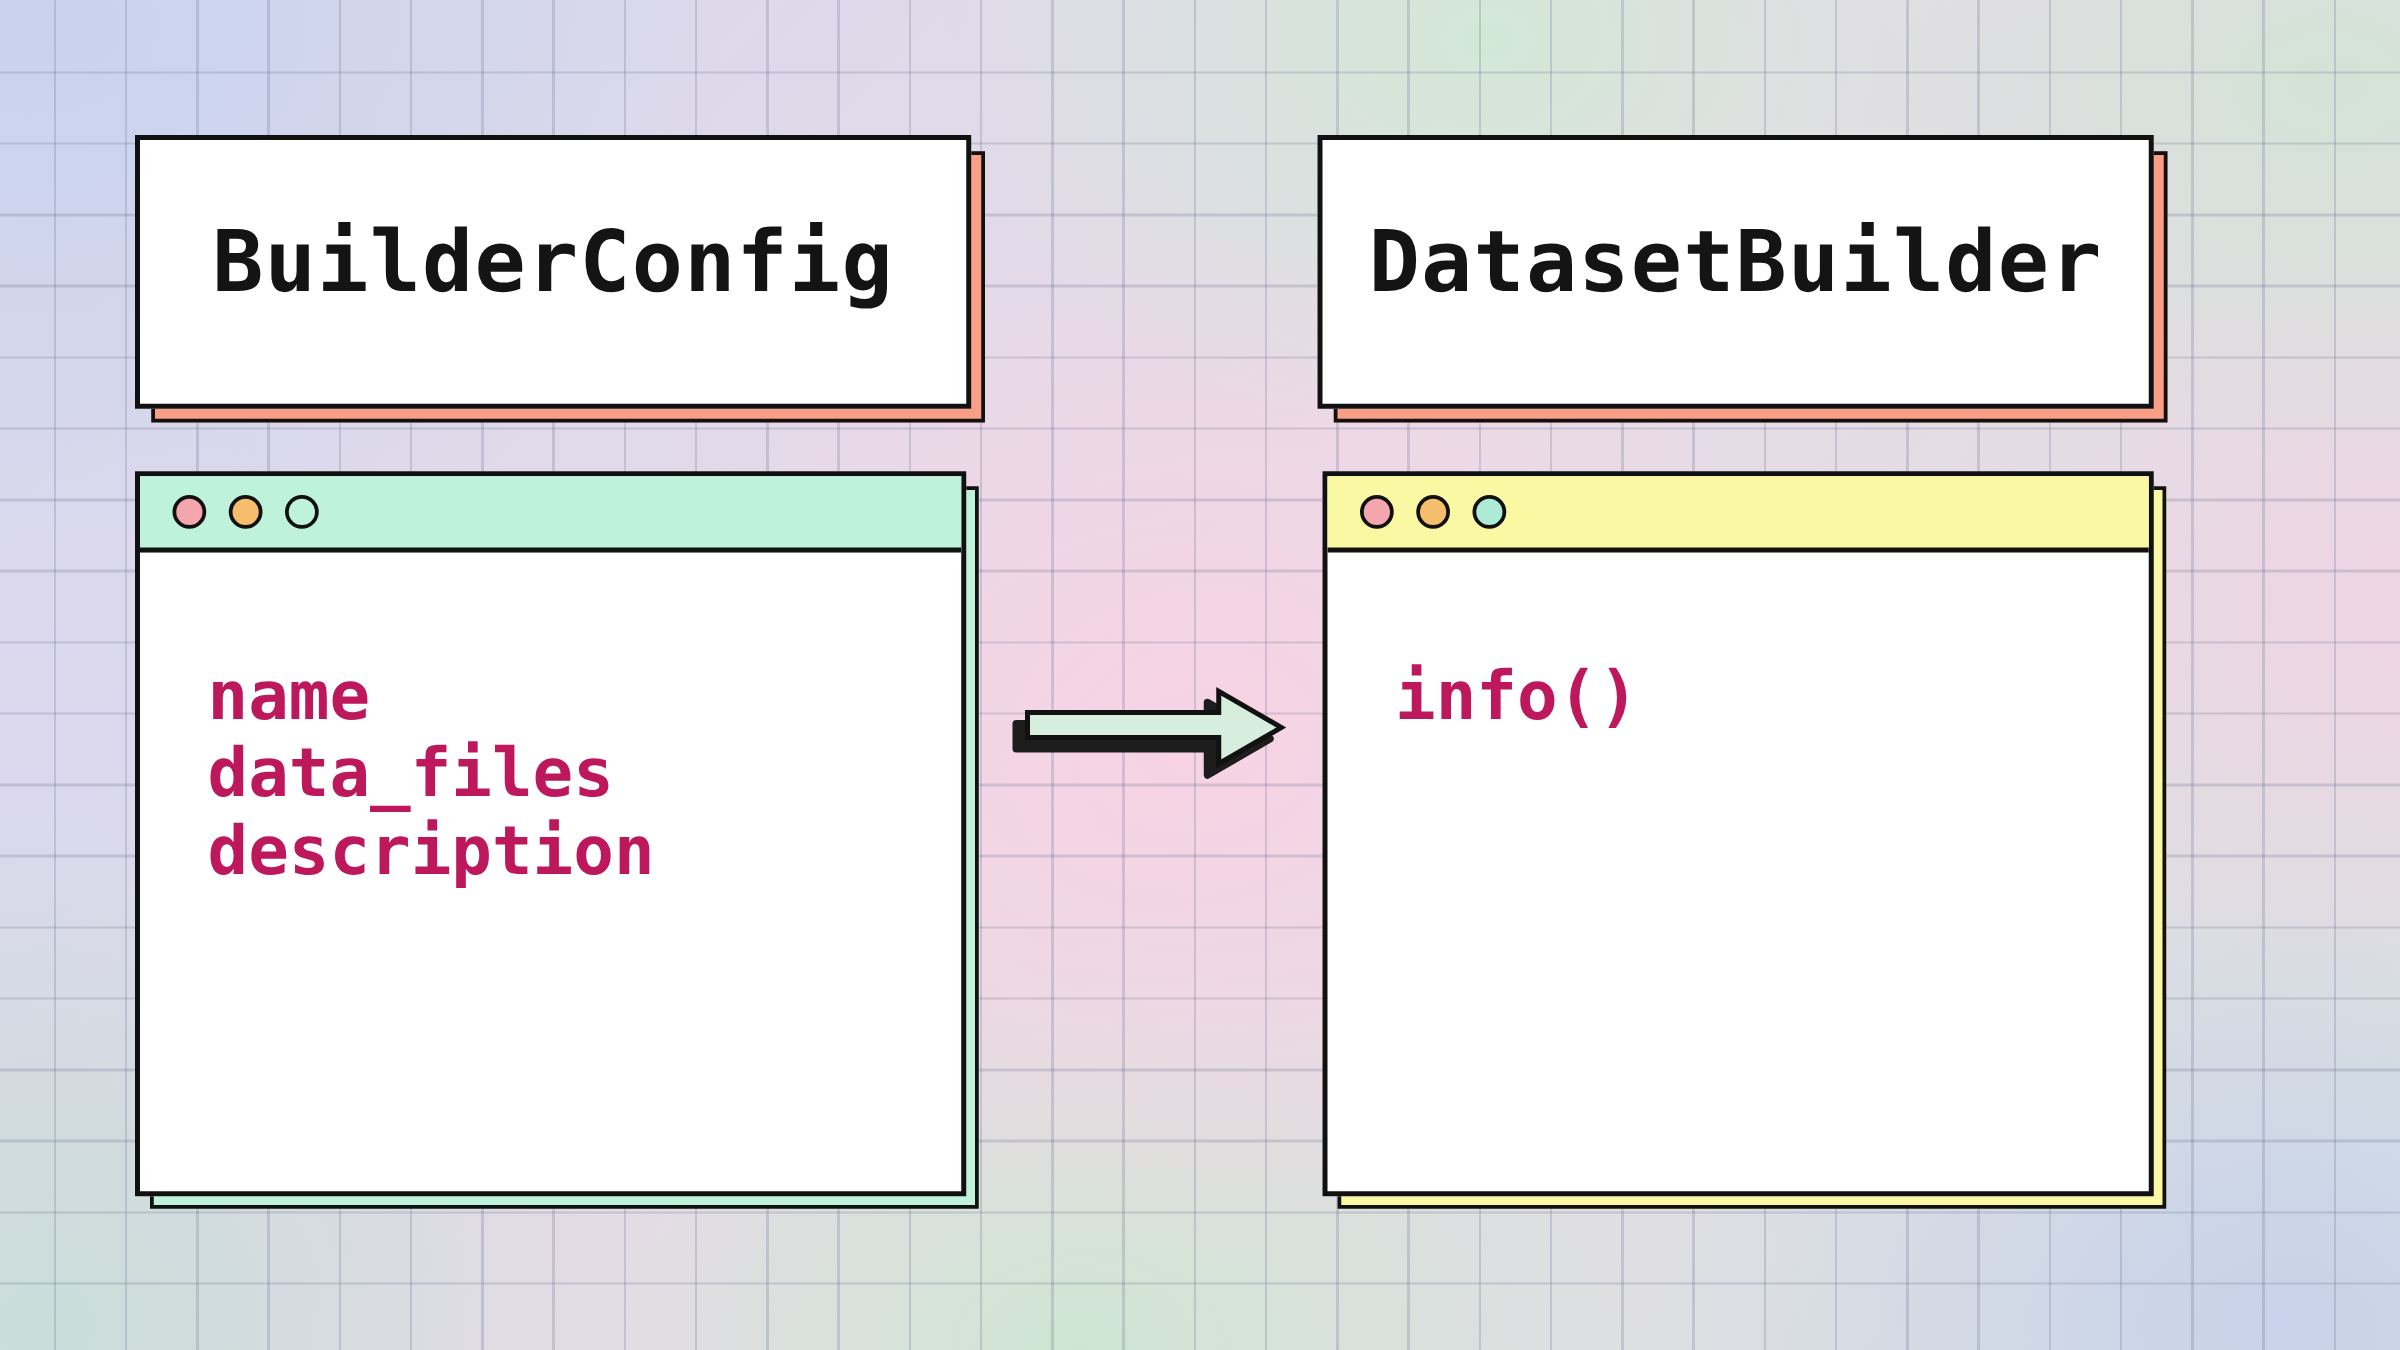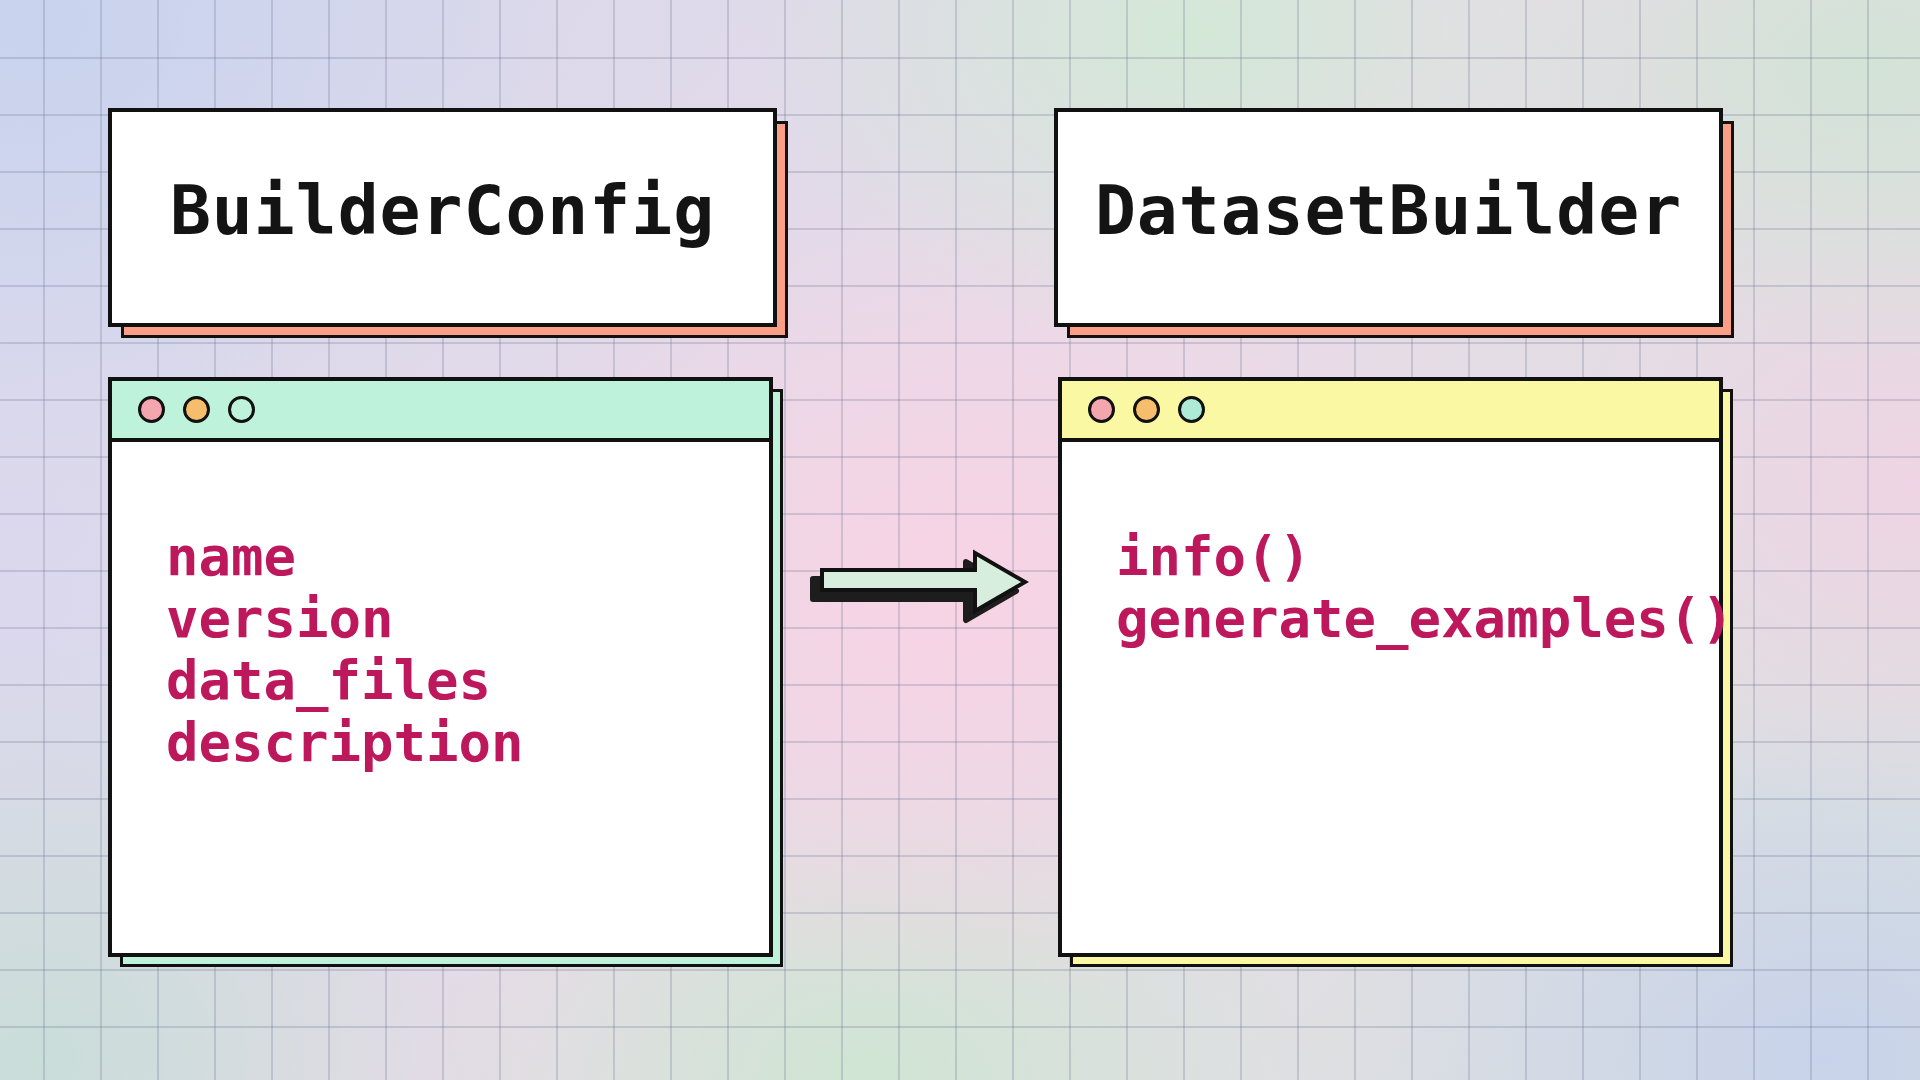--- a/index.html
+++ b/index.html
@@ -100,35 +100,33 @@
   </div>
 
   <div class="window left-window">
     <div class="win-header mint">
       <span class="dot pink"></span>
       <span class="dot orange"></span>
       <span class="dot hollow"></span>
     </div>
     <div class="win-body">
       <div class="code-line">name</div>
-      <div class="code-line">version</div>
       <div class="code-line">data_files</div>
       <div class="code-line">description</div>
     </div>
   </div>
 
   <div class="window right-window">
     <div class="win-header yellow">
       <span class="dot pink"></span>
       <span class="dot orange"></span>
       <span class="dot mint"></span>
     </div>
     <div class="win-body methods">
       <div class="code-line">info()</div>
-      <div class="code-line">generate_examples()</div>
     </div>
   </div>
 
   <svg class="arrow" width="232" height="84" viewBox="0 0 232 84">
     <polygon class="arrow-shadow" points="7,37 160,37 160,20 210,49 160,78 160,57 7,57"></polygon>
     <polygon class="arrow-main" points="16,28 169,28 169,11 219,40 169,69 169,48 16,48"></polygon>
   </svg>
 
 </div>
 

